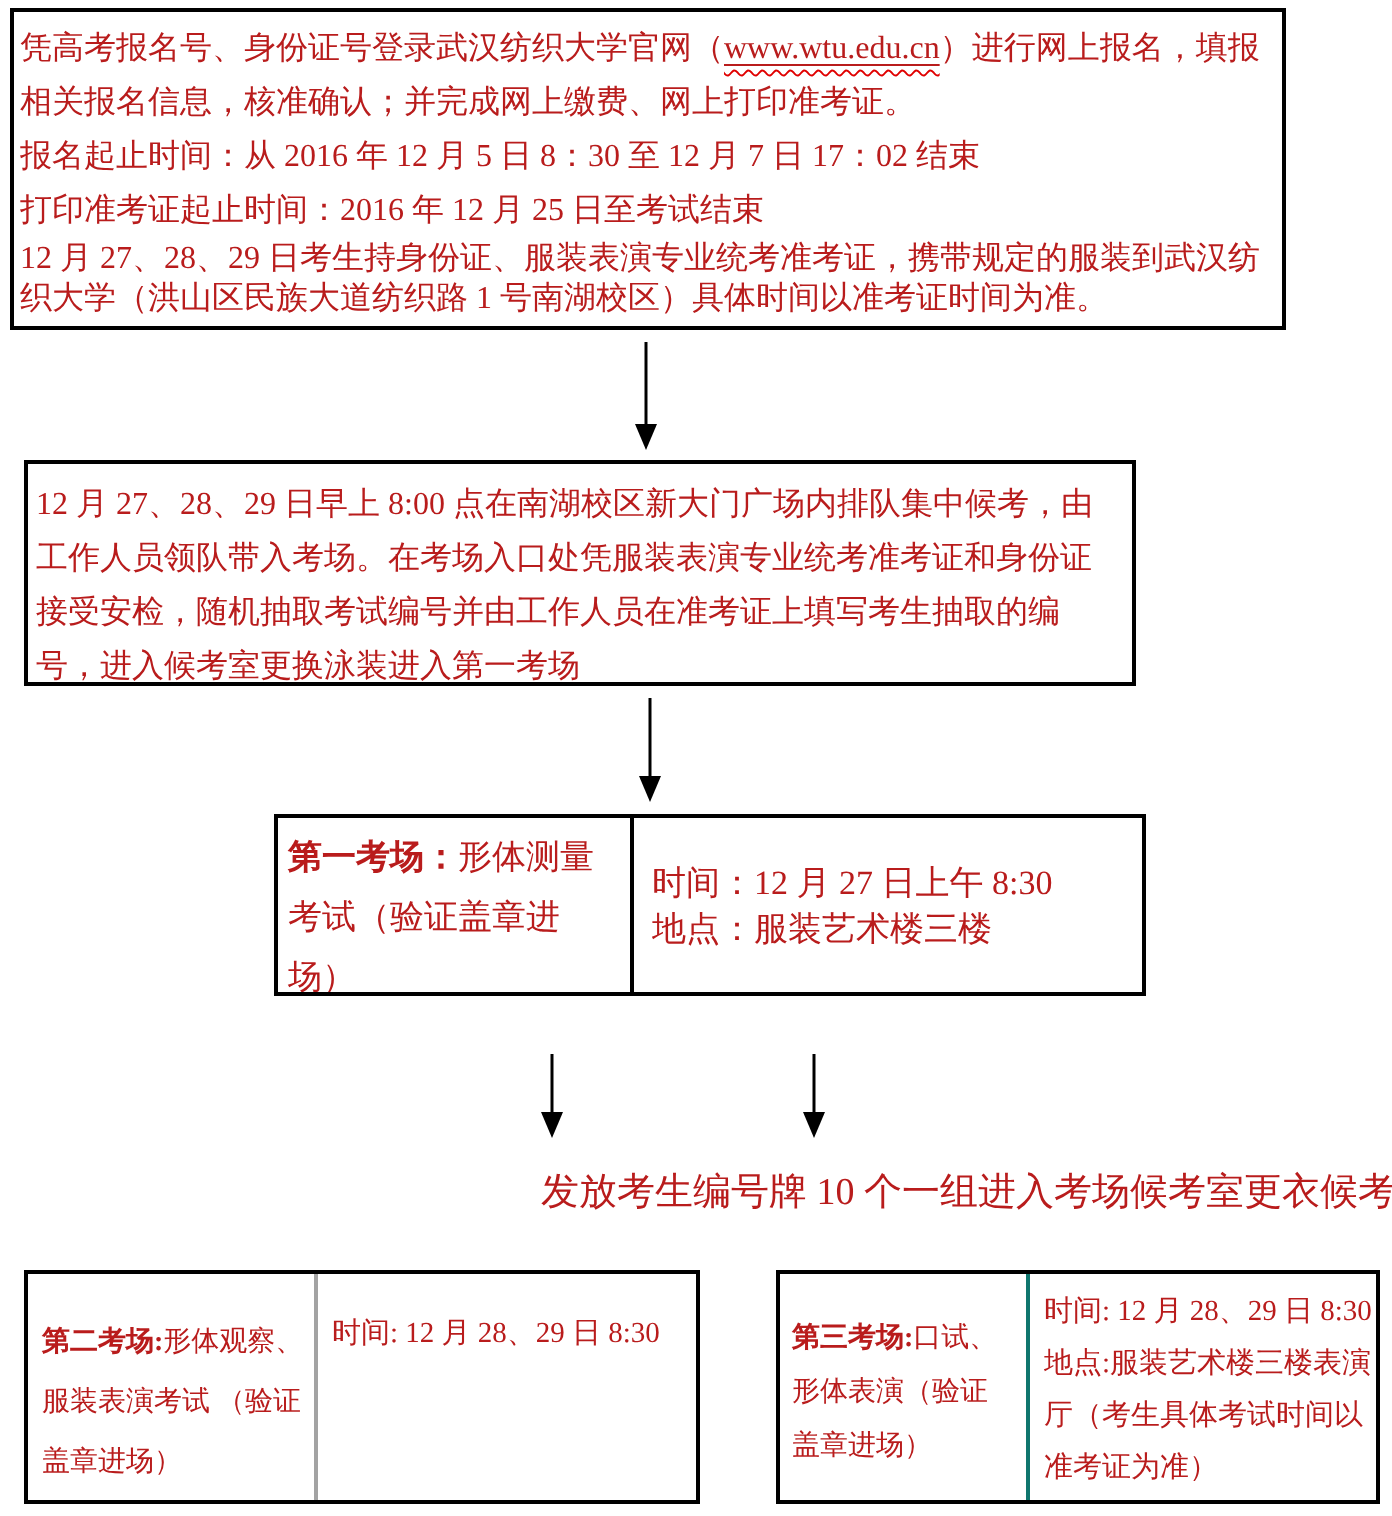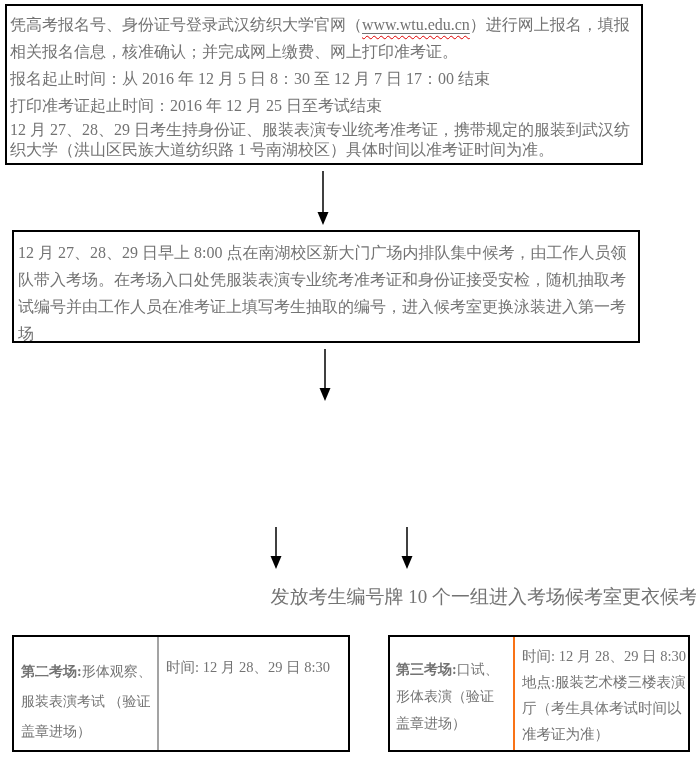--- a/index.html
+++ b/index.html
@@ -1,70 +1,77 @@
 <!DOCTYPE html>
 <html><head>
 <meta charset="utf-8">
 <style>
   html,body{margin:0;padding:0;background:#ffffff;}
   .canvas{
     position:relative;width:696px;height:758px;background:#ffffff;
     font-family:"Liberation Serif","DejaVu Serif",serif;
-    color:#737373;overflow:hidden;
+    color:#b91c1c;overflow:hidden;
   }
   .box{position:absolute;box-sizing:border-box;border:2px solid #000;background:#fff;overflow:hidden;}
   .box p{margin:0;}
   #box1{left:5px;top:4px;width:638px;height:161px;padding:5px 2px 0 3px;font-size:16px;}
   #box1 .lh27{line-height:27px;}
   #box1 .lh28{line-height:28px;}
   #box1 .lh20{line-height:20px;}
   .url-u{text-decoration:underline;text-underline-offset:3px;}
   .url-w{text-decoration:underline wavy #e00000;text-underline-offset:5px;text-decoration-thickness:1px;}
-  #box2{left:12px;top:230px;width:628px;height:113px;padding:7px 5px 0 4px;font-size:16px;line-height:27px;}
+  #box2{left:12px;top:230px;width:556px;height:113px;padding:7px 5px 0 4px;font-size:16px;line-height:27px;}
   .tbl{position:absolute;box-sizing:border-box;border:2px solid #000;background:#fff;display:flex;align-items:stretch;overflow:hidden;}
   .cell{box-sizing:border-box;overflow:hidden;}
   .cell b{font-weight:bold;}
   #table1{left:137px;top:407px;width:436px;height:91px;}
   #table1 .c-left{width:178px;border-right:2px solid #000;padding:5px 4px 0 5px;font-size:17px;line-height:30px;}
   #table1 .c-right{flex:1;display:flex;flex-direction:column;justify-content:center;padding:0 4px 0 9px;font-size:17px;line-height:23px;}
   #table2{left:12px;top:635px;width:338px;height:117px;}
   #table2 .c-left{width:145px;border-right:2px solid #a3a3a3;padding:20px 3px 0 7px;font-size:14px;line-height:30px;}
   #table2 .c-right{flex:1;padding:19px 3px 0 7px;font-size:14.5px;line-height:22px;}
   #table3{left:388px;top:635px;width:302px;height:117px;}
-  #table3 .c-left{width:125px;border-right:2px solid #f97316;padding:19px 14px 0 6px;font-size:14px;line-height:27px;}
+  #table3 .c-left{width:125px;border-right:2px solid #0f766e;padding:19px 14px 0 6px;font-size:14px;line-height:27px;}
   #table3 .c-right{flex:1;padding:6px 2px 0 7px;font-size:14.5px;line-height:26px;}
   .arrow{position:absolute;}
   #midtext{position:absolute;left:0;top:583px;width:658px;text-align:right;font-size:19px;line-height:28px;padding-left:40px;}
 </style>
 </head>
 <body>
 
 <div class="canvas">
 
   <div id="box1" class="box">
     <p class="lh27"><span>凭高考报名号、身份证号登录武汉纺织大学官网（</span><span class="url-u"><span class="url-w">www.wtu.edu.cn</span></span><span>）进行网上报名，填报相关报名信息，核准确认；并完成网上缴费、网上打印准考证。</span></p>
-    <p class="lh27">报名起止时间：从 2016 年 12 月 5 日 8：30 至 12 月 7 日 17：00 结束</p>
+    <p class="lh27">报名起止时间：从 2016 年 12 月 5 日 8：30 至 12 月 7 日 17：02 结束</p>
     <p class="lh28">打印准考证起止时间：2016 年 12 月 25 日至考试结束</p>
     <p class="lh20">12 月 27、28、29 日考生持身份证、服装表演专业统考准考证，携带规定的服装到武汉纺织大学（洪山区民族大道纺织路 1 号南湖校区）具体时间以准考证时间为准。</p>
   </div>
 
   <svg class="arrow" style="left:316px;top:171px;" width="14" height="54" viewBox="0 0 14 54">
     <line x1="7" y1="0" x2="7" y2="42" stroke="#000" stroke-width="1.5"></line>
     <polygon points="1.5,41 12.5,41 7,54" fill="#000"></polygon>
   </svg>
 
   <div id="box2" class="box">
     <p>12 月 27、28、29 日早上 8:00 点在南湖校区新大门广场内排队集中候考，由工作人员领队带入考场。在考场入口处凭服装表演专业统考准考证和身份证接受安检，随机抽取考试编号并由工作人员在准考证上填写考生抽取的编号，进入候考室更换泳装进入第一考场</p>
   </div>
 
   <svg class="arrow" style="left:318px;top:349px;" width="14" height="52" viewBox="0 0 14 52">
     <line x1="7" y1="0" x2="7" y2="40" stroke="#000" stroke-width="1.5"></line>
     <polygon points="1.5,39 12.5,39 7,52" fill="#000"></polygon>
   </svg>
 
+  <div id="table1" class="tbl">
+    <div class="cell c-left"><b>第一考场：</b><span>形体测量考试（验证盖章进场）</span></div>
+    <div class="cell c-right">
+      <div>时间：12 月 27 日上午 8:30</div>
+      <div>地点：服装艺术楼三楼</div>
+    </div>
+  </div>
 
   <svg class="arrow" style="left:269px;top:527px;" width="14" height="42" viewBox="0 0 14 42">
     <line x1="7" y1="0" x2="7" y2="30" stroke="#000" stroke-width="1.5"></line>
     <polygon points="1.5,29 12.5,29 7,42" fill="#000"></polygon>
   </svg>
 
   <svg class="arrow" style="left:400px;top:527px;" width="14" height="42" viewBox="0 0 14 42">
     <line x1="7" y1="0" x2="7" y2="30" stroke="#000" stroke-width="1.5"></line>
     <polygon points="1.5,29 12.5,29 7,42" fill="#000"></polygon>
   </svg>

